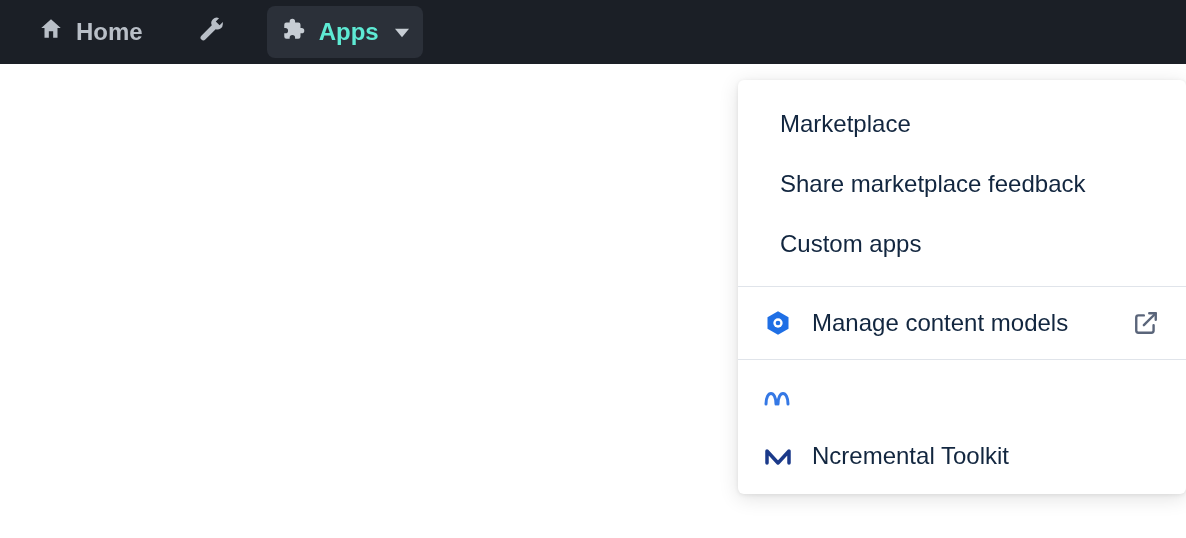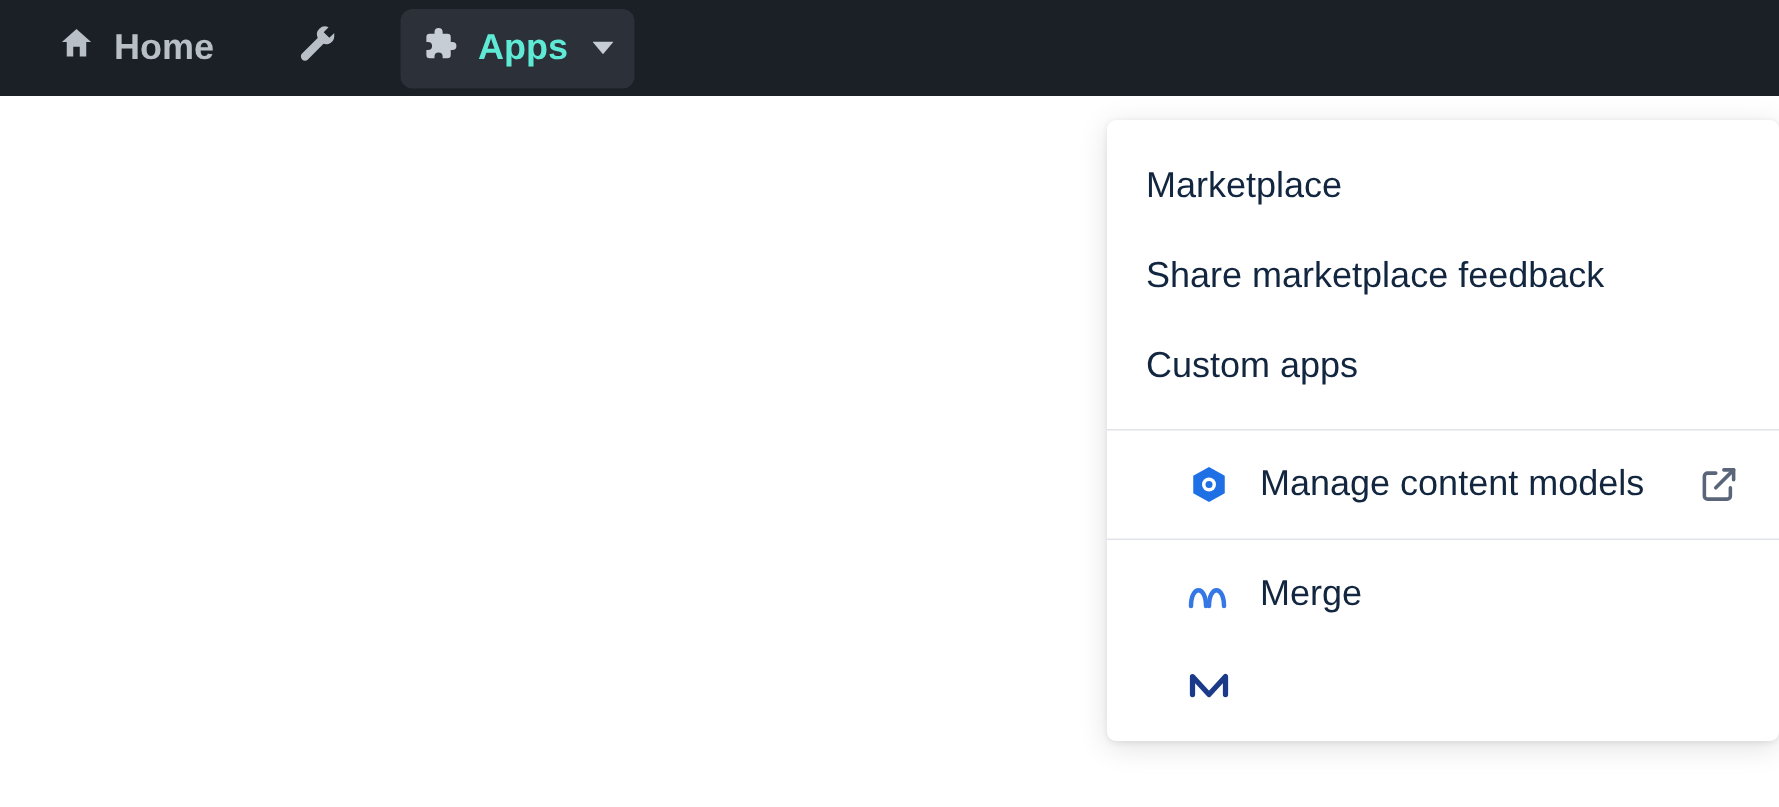--- a/index.html
+++ b/index.html
@@ -35,31 +35,31 @@
     left: 738px;
     width: 448px;
     background: #fff;
     border-radius: 6px;
     box-shadow: 0 4px 20px rgba(0,0,0,0.12), 0 1px 4px rgba(0,0,0,0.08);
     padding-top: 8px;
     padding-bottom: 8px;
   }
   .dropdown-section {
     padding: 6px 0;
+    margin-left: 16px;
   }
   .dropdown-item {
     display: flex;
     align-items: center;
     padding: 16px 26px;
     font-size: 24px;
     font-weight: 500;
     color: #12263f;
     cursor: pointer;
     gap: 20px;
-    margin-left: 28px;
   }
   .dropdown-item .item-icon {
     width: 28px;
     height: 28px;
     display: flex;
     align-items: center;
     justify-content: center;
     flex-shrink: 0;
   }
   .dropdown-item .item-label { flex: 1; color:#12263f; }
@@ -150,24 +150,24 @@
 
   <div class="divider"></div>
 
   <div class="dropdown-item">
     <span class="item-icon">
       <svg width="28" height="24" viewBox="0 0 28 20" fill="none" stroke="#3578e5" stroke-width="3" stroke-linecap="round">
           <path d="M2 18 C 2 4, 12 4, 12 18"></path>
           <path d="M14 18 C 14 4, 24 4, 24 18"></path>
         </svg>
     </span>
-    <span class="item-label">Merge</span>
   </div>
 
   <div class="dropdown-item">
     <span class="item-icon">
       <svg width="28" height="24" viewBox="0 0 28 20" fill="none" stroke="#1b3a8a" stroke-width="3.5" stroke-linecap="round" stroke-linejoin="round">
           <path d="M3 17 L3 5 L14 17 L25 5 L25 17"></path>
         </svg>
     </span>
+    <span class="item-label">Ncremental Toolkit</span>
   </div>
 
 </div>
 
 </body></html>

